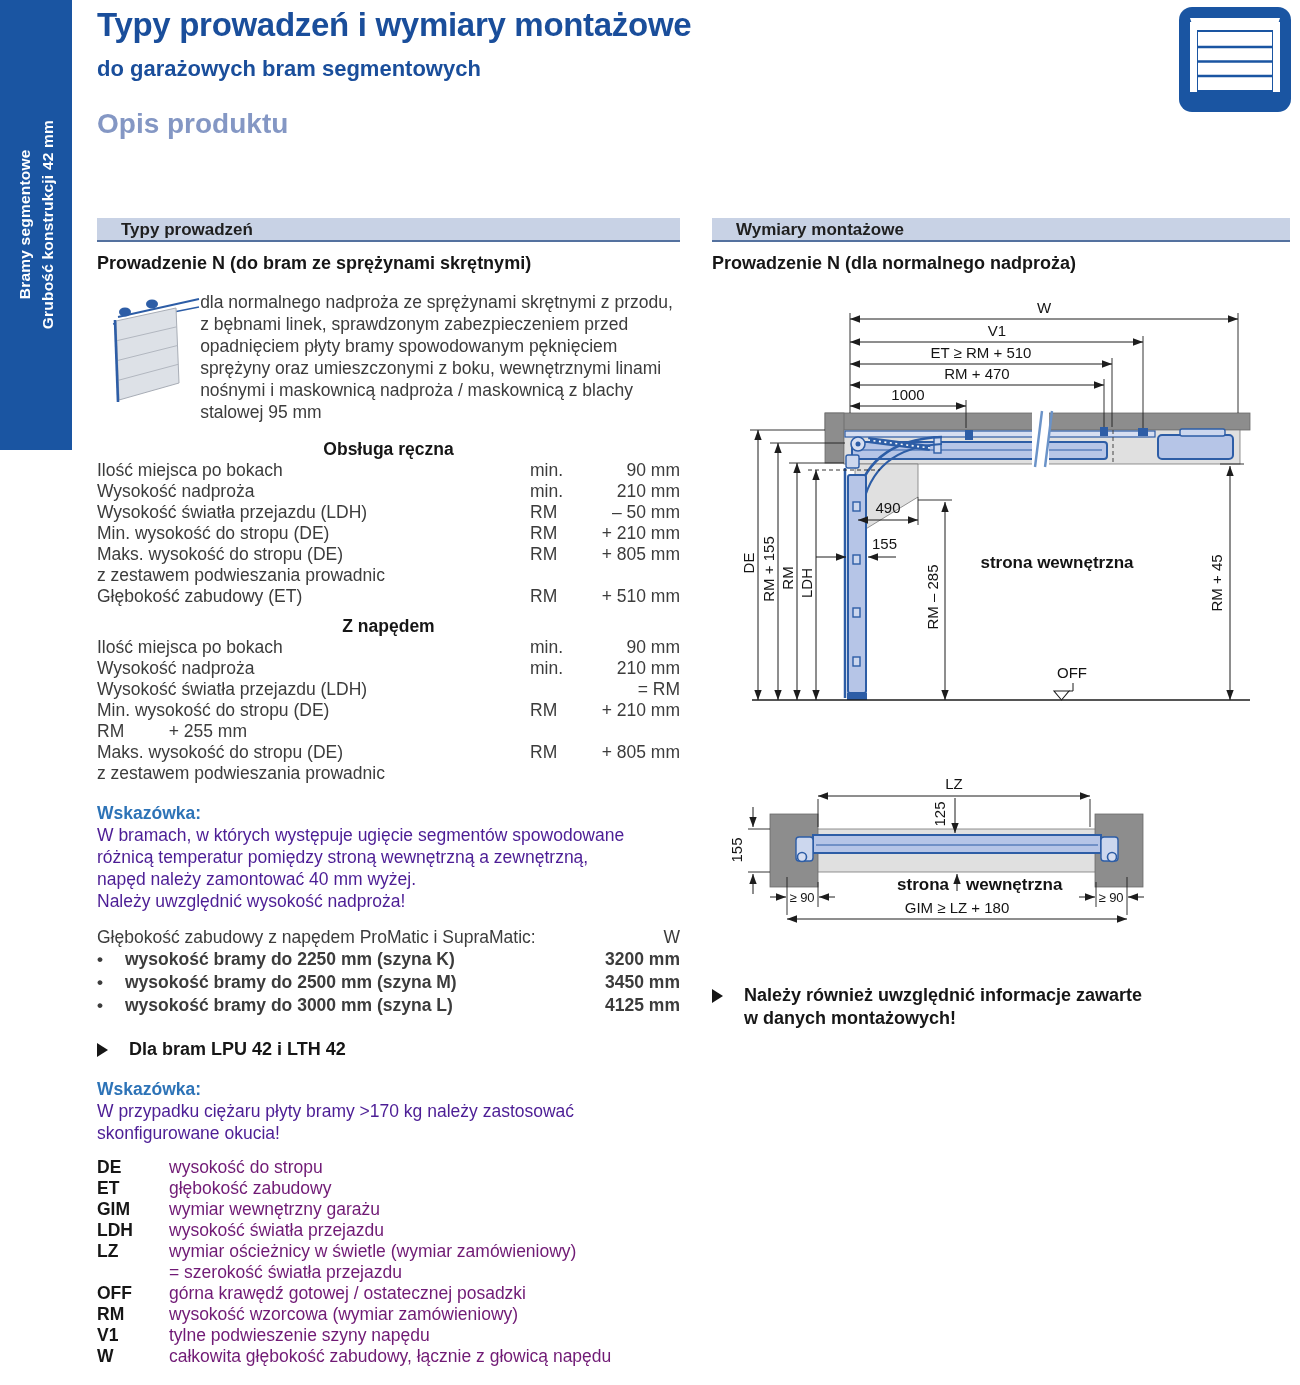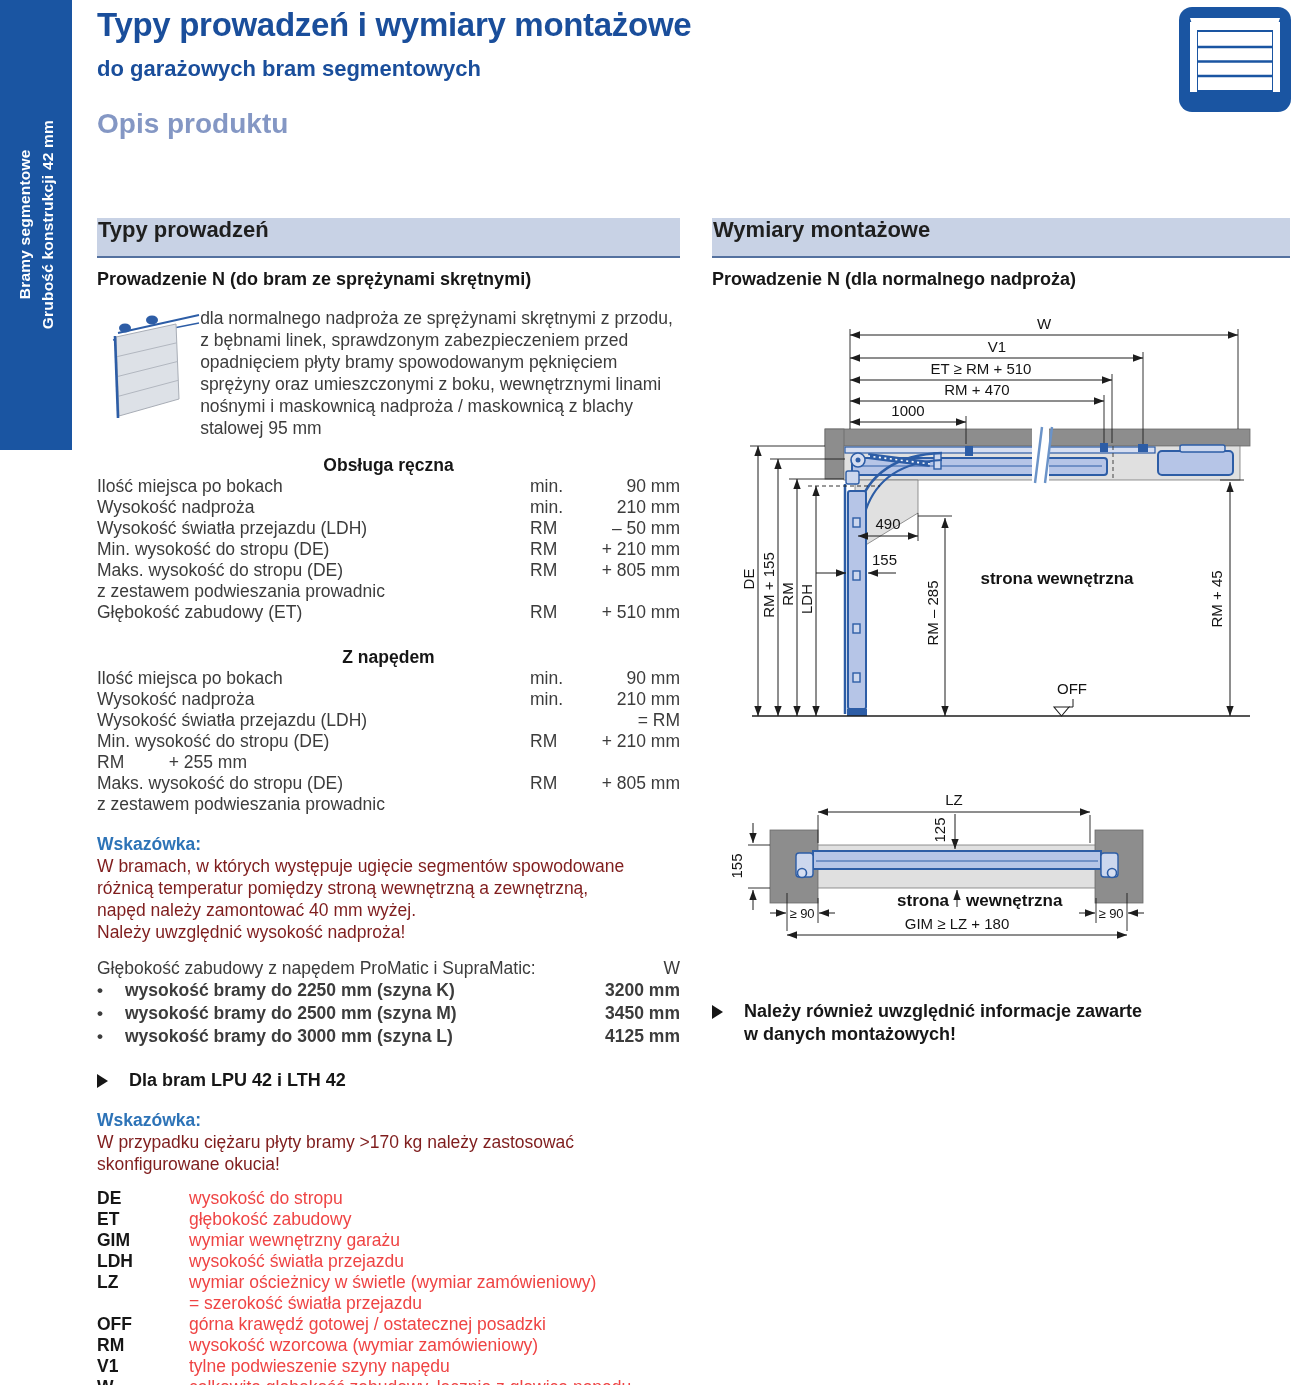--- a/index.html
+++ b/index.html
@@ -13,54 +13,54 @@
   
   .hdr{position:absolute;left:97px;top:6px;width:1000px;}
   .hdr .t1{font-size:33px;font-weight:bold;color:#1a4e9b;letter-spacing:-.3px;}
   .hdr .t2{font-size:22px;font-weight:bold;color:#1a4e9b;margin-top:12px;}
   .hdr .t3{font-size:28px;font-weight:bold;color:#8497c4;margin-top:26px;}
   .brand-icon{position:absolute;left:1178px;top:6px;width:114px;height:108px;}
   
   .col{position:absolute;top:218px;}
   .col-left{left:97px;width:583px;}
   .col-right{left:712px;width:578px;}
-  .band{height:40px;background:#c8d2e5;border-bottom:2px solid #54719f;
-        font-size:22px;font-weight:bold;color:#1f1f1f;line-height:24px;padding-left:1px;box-sizing:border-box;}
+  .band{height:24px;background:#c8d2e5;border-bottom:2px solid #54719f;
+        font-size:17px;font-weight:bold;color:#1f1f1f;line-height:24px;padding-left:24px;box-sizing:border-box;}
   .h3{font-size:18px;font-weight:bold;color:#161616;margin-top:11px;}
   
   .descrow{display:flex;margin-top:17px;justify-content:center;}
   .descrow .pic{width:96px;flex:0 0 96px;}
   .desc-lines{margin-left:0px;font-size:17.5px;line-height:22px;color:#3c3c3c;}
   
   .tbl-title{font-size:17.5px;font-weight:bold;color:#161616;margin-top:15px;line-height:22px;text-align:center;}
   .trow{display:flex;font-size:17.5px;line-height:21px;color:#3c3c3c;}
   .trow .c1{flex:1;}
   .trow .c2{width:58px;flex:0 0 58px;}
   .trow .c3{width:92px;flex:0 0 92px;text-align:right;}
   
   .hint{margin-top:18px;}
   .hint .ht{color:#2d73b7;font-weight:bold;font-size:17.5px;line-height:22px;}
-  .hint .hl{color:#7f1d1d;font-size:17.5px;line-height:22px;}
+  .hint .hl{color:#4c1d95;font-size:17.5px;line-height:22px;}
   
   .depth{margin-top:14px;font-size:17.5px;line-height:22px;}
   .dhead{display:flex;}
   .dhead .c1{flex:1;} .dhead .c3{width:92px;flex:0 0 92px;text-align:right;color:#3c3c3c;}
   .ditem{display:flex;font-weight:bold;}
   .ditem .blt{width:28px;flex:0 0 28px;text-align:left;}
   .ditem .blt::before{content:"•";font-size:17px;}
   .ditem .c1{flex:1;} .ditem .c3{width:92px;flex:0 0 92px;text-align:right;}
   
   .arrowline{display:flex;align-items:center;margin-top:22px;font-size:18px;font-weight:bold;color:#161616;}
   .tri{width:0;height:0;border-left:11px solid #161616;border-top:7px solid transparent;
        border-bottom:7px solid transparent;margin-right:10px;flex:0 0 11px;}
   
   .legend{margin-top:13px;}
   .lrow{display:flex;font-size:17.5px;line-height:21px;}
   .lrow .la{width:72px;flex:0 0 72px;font-weight:bold;color:#161616;}
-  .lrow .ld{flex:1;color:#ef4444;margin-left:20px;}
+  .lrow .ld{flex:1;color:#701a75;}
   
   .diag1{margin-top:23px;display:block;}
   .diag2{margin-top:35px;display:block;}
   .note{margin-top:52px;display:flex;font-size:18px;font-weight:bold;color:#161616;line-height:23px;}
   .note .tri{margin-top:5px;}
   
   svg text{font-family:"Liberation Sans",sans-serif;}
   .wall{fill:#8d8d8d;stroke:#6a6a6a;stroke-width:.8;}
   .zone{fill:#e0e0e0;stroke:#787878;stroke-width:.8;}
   .blueb{fill:#b6c5e7;stroke:#2d5da6;stroke-width:2;}
@@ -171,21 +171,21 @@
           <span class="c2"></span>
           <span class="c3"></span>
         </div>
       <div class="trow">
           <span class="c1">Głębokość zabudowy (ET)</span>
           <span class="c2">RM</span>
           <span class="c3">+ 510 mm</span>
         </div>
     </div>
 
-    <div class="tbl-title" style="margin-top:23px;">Z napędem</div>
+    <div class="tbl-title" style="margin-top:8px;">Z napędem</div>
     <div>
       <div class="trow">
           <span class="c1">Ilość miejsca po bokach</span>
           <span class="c2">min.</span>
           <span class="c3">90 mm</span>
         </div>
       <div class="trow">
           <span class="c1">Wysokość nadproża</span>
           <span class="c2">min.</span>
           <span class="c3">210 mm</span>

